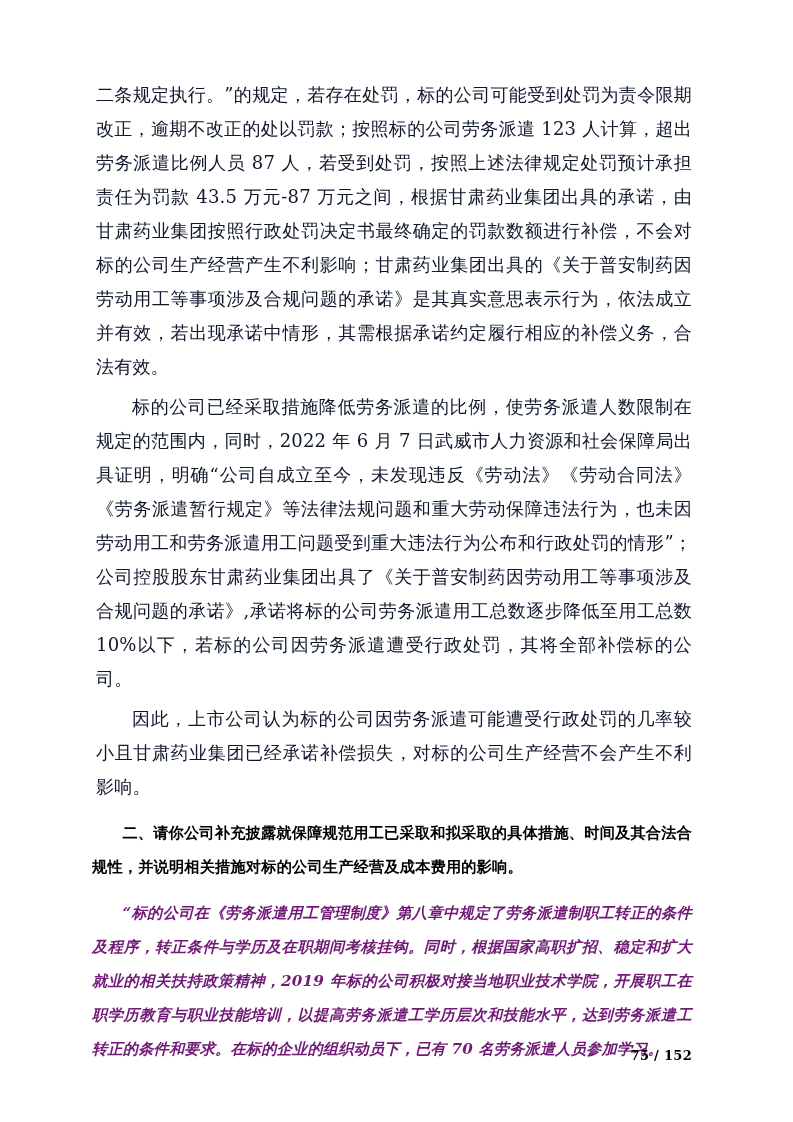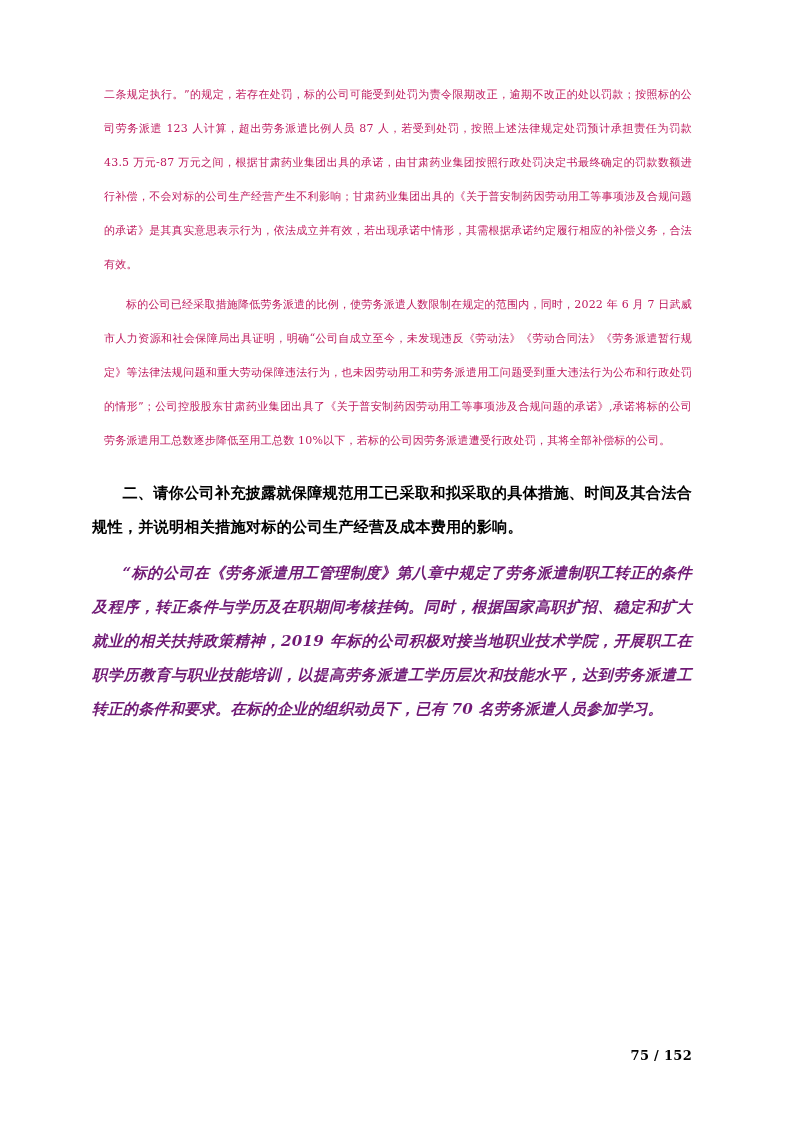--- a/index.html
+++ b/index.html
@@ -17,26 +17,26 @@
     overflow: hidden;
   }
   .content {
     position: absolute;
     left: 92px;
     top: 78px;
     width: 600px;
   }
   .para {
     font-family: "DejaVu Serif", "Liberation Serif", serif;
-    font-size: 11px;
+    font-size: 18px;
     line-height: 34px;
-    color: #be185d;
+    color: #0f172a;
     text-align: justify;
     text-justify: inter-ideograph;
-    margin: 0 0 0 12px;
+    margin: 0 0 0 4px;
     letter-spacing: 0.2px;
   }
   .indent {
     text-indent: 2em;
   }
   .bold-para {
     font-family: "DejaVu Serif", "Liberation Serif", serif;
     font-weight: bold;
     font-size: 15.2px;
     line-height: 34px;
@@ -78,20 +78,21 @@
 
 <div class="page">
   <div class="content">
 
     <p class="para">二条规定执行。”的规定，若存在处罚，标的公司可能受到处罚为责令限期改正，逾期不改正的处以罚款；按照标的公司劳务派遣 123 人计算，超出劳务派遣比例人员 87 人，若受到处罚，按照上述法律规定处罚预计承担责任为罚款 43.5 万元-87 万元之间，根据甘肃药业集团出具的承诺，由甘肃药业集团按照行政处罚决定书最终确定的罚款数额进行补偿，不会对标的公司生产经营产生不利影响；甘肃药业集团出具的《关于普安制药因劳动用工等事项涉及合规问题的承诺》是其真实意思表示行为，依法成立并有效，若出现承诺中情形，其需根据承诺约定履行相应的补偿义务，合法有效。</p>
     <div class="gap-sm"></div>
 
     <p class="para indent">标的公司已经采取措施降低劳务派遣的比例，使劳务派遣人数限制在规定的范围内，同时，2022 年 6 月 7 日武威市人力资源和社会保障局出具证明，明确“公司自成立至今，未发现违反《劳动法》《劳动合同法》《劳务派遣暂行规定》等法律法规问题和重大劳动保障违法行为，也未因劳动用工和劳务派遣用工问题受到重大违法行为公布和行政处罚的情形”；公司控股股东甘肃药业集团出具了《关于普安制药因劳动用工等事项涉及合规问题的承诺》,承诺将标的公司劳务派遣用工总数逐步降低至用工总数 10%以下，若标的公司因劳务派遣遭受行政处罚，其将全部补偿标的公司。</p>
     <div class="gap-sm"></div>
 
+    <p class="para indent">因此，上市公司认为标的公司因劳务派遣可能遭受行政处罚的几率较小且甘肃药业集团已经承诺补偿损失，对标的公司生产经营不会产生不利影响。</p>
     <div class="gap-md"></div>
 
     <p class="bold-para">二、请你公司补充披露就保障规范用工已采取和拟采取的具体措施、时间及其合法合规性，并说明相关措施对标的公司生产经营及成本费用的影响。</p>
     <div class="gap-sm"></div>
 
     <div class="gap-sm"></div>
 
     <p class="italic-bold-para">“标的公司在《劳务派遣用工管理制度》第八章中规定了劳务派遣制职工转正的条件及程序，转正条件与学历及在职期间考核挂钩。同时，根据国家高职扩招、稳定和扩大就业的相关扶持政策精神，2019 年标的公司积极对接当地职业技术学院，开展职工在职学历教育与职业技能培训，以提高劳务派遣工学历层次和技能水平，达到劳务派遣工转正的条件和要求。在标的企业的组织动员下，已有 70 名劳务派遣人员参加学习。</p>
 
   </div>

